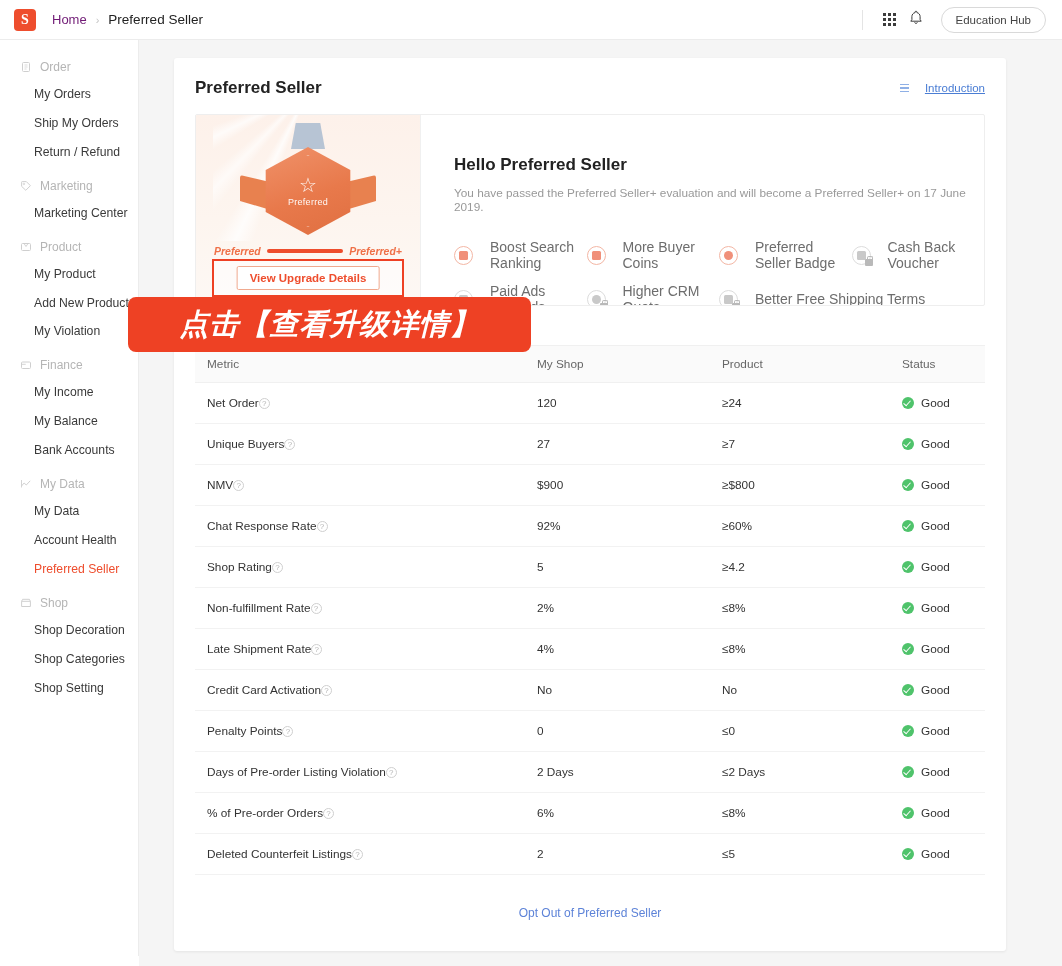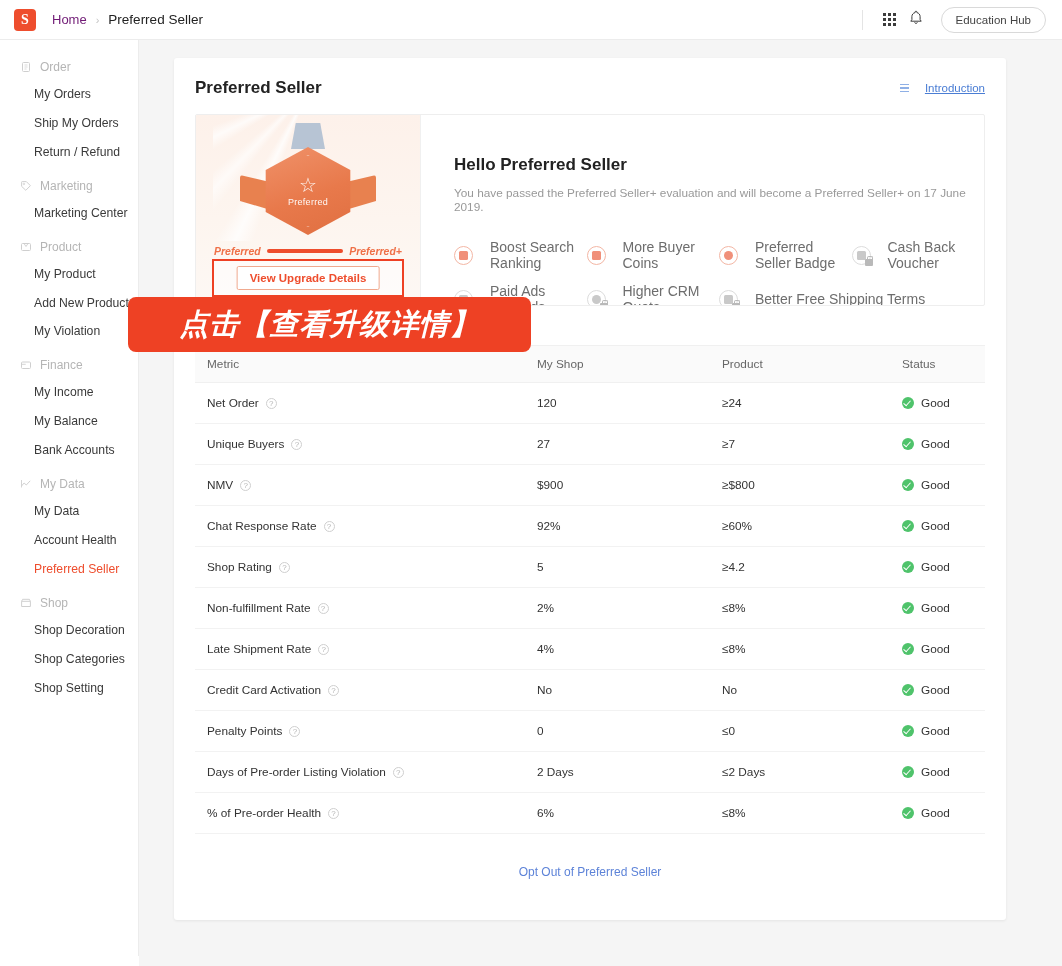--- a/index.html
+++ b/index.html
@@ -210,21 +210,21 @@
     font-size: 11.8px; color: #666; padding: 11px 0 11px 12px;
     border-bottom: 1px solid #f0f0f0; border-top: 1px solid #f0f0f0;
   }
   .tbl td {
     font-size: 11.8px; color: #333; padding: 13px 0 13px 12px;
     border-bottom: 1px solid #f2f2f2;
   }
   .c-metric { width: 330px; }
   .c-shop   { width: 185px; }
   .c-target { width: 180px; }
-  .metric-cell { display: flex; align-items: center; gap: 7px; }
+  .metric-cell { display: flex; align-items: center; }
   .qmark {
     width: 11px; height: 11px; border-radius: 50%;
     border: 1px solid #cfcfcf; color: #b5b5b5;
     font-size: 8px; line-height: 9px; text-align: center;
     flex: 0 0 11px;
   }
   .status-cell { display: flex; align-items: center; gap: 7px; }
   .dot-ok {
     width: 12px; height: 12px; border-radius: 50%;
     background: #4fc36b; position: relative; flex: 0 0 12px;
@@ -653,26 +653,42 @@
             <td>
                 <span class="status-cell">
                   <span class="dot-ok"></span>
                   <span>Good</span>
                 </span>
               </td>
           </tr>
           <tr>
             <td>
                 <span class="metric-cell">
-                  <span>% of Pre-order Health</span>
+                  <span>% of Pre-order Orders</span>
                   <span class="qmark">?</span>
                 </span>
               </td>
             <td>6%</td>
             <td>≤8%</td>
+            <td>
+                <span class="status-cell">
+                  <span class="dot-ok"></span>
+                  <span>Good</span>
+                </span>
+              </td>
+          </tr>
+          <tr>
+            <td>
+                <span class="metric-cell">
+                  <span>Deleted Counterfeit Listings</span>
+                  <span class="qmark">?</span>
+                </span>
+              </td>
+            <td>2</td>
+            <td>≤5</td>
             <td>
                 <span class="status-cell">
                   <span class="dot-ok"></span>
                   <span>Good</span>
                 </span>
               </td>
           </tr>
         </tbody>
       </table>
 

